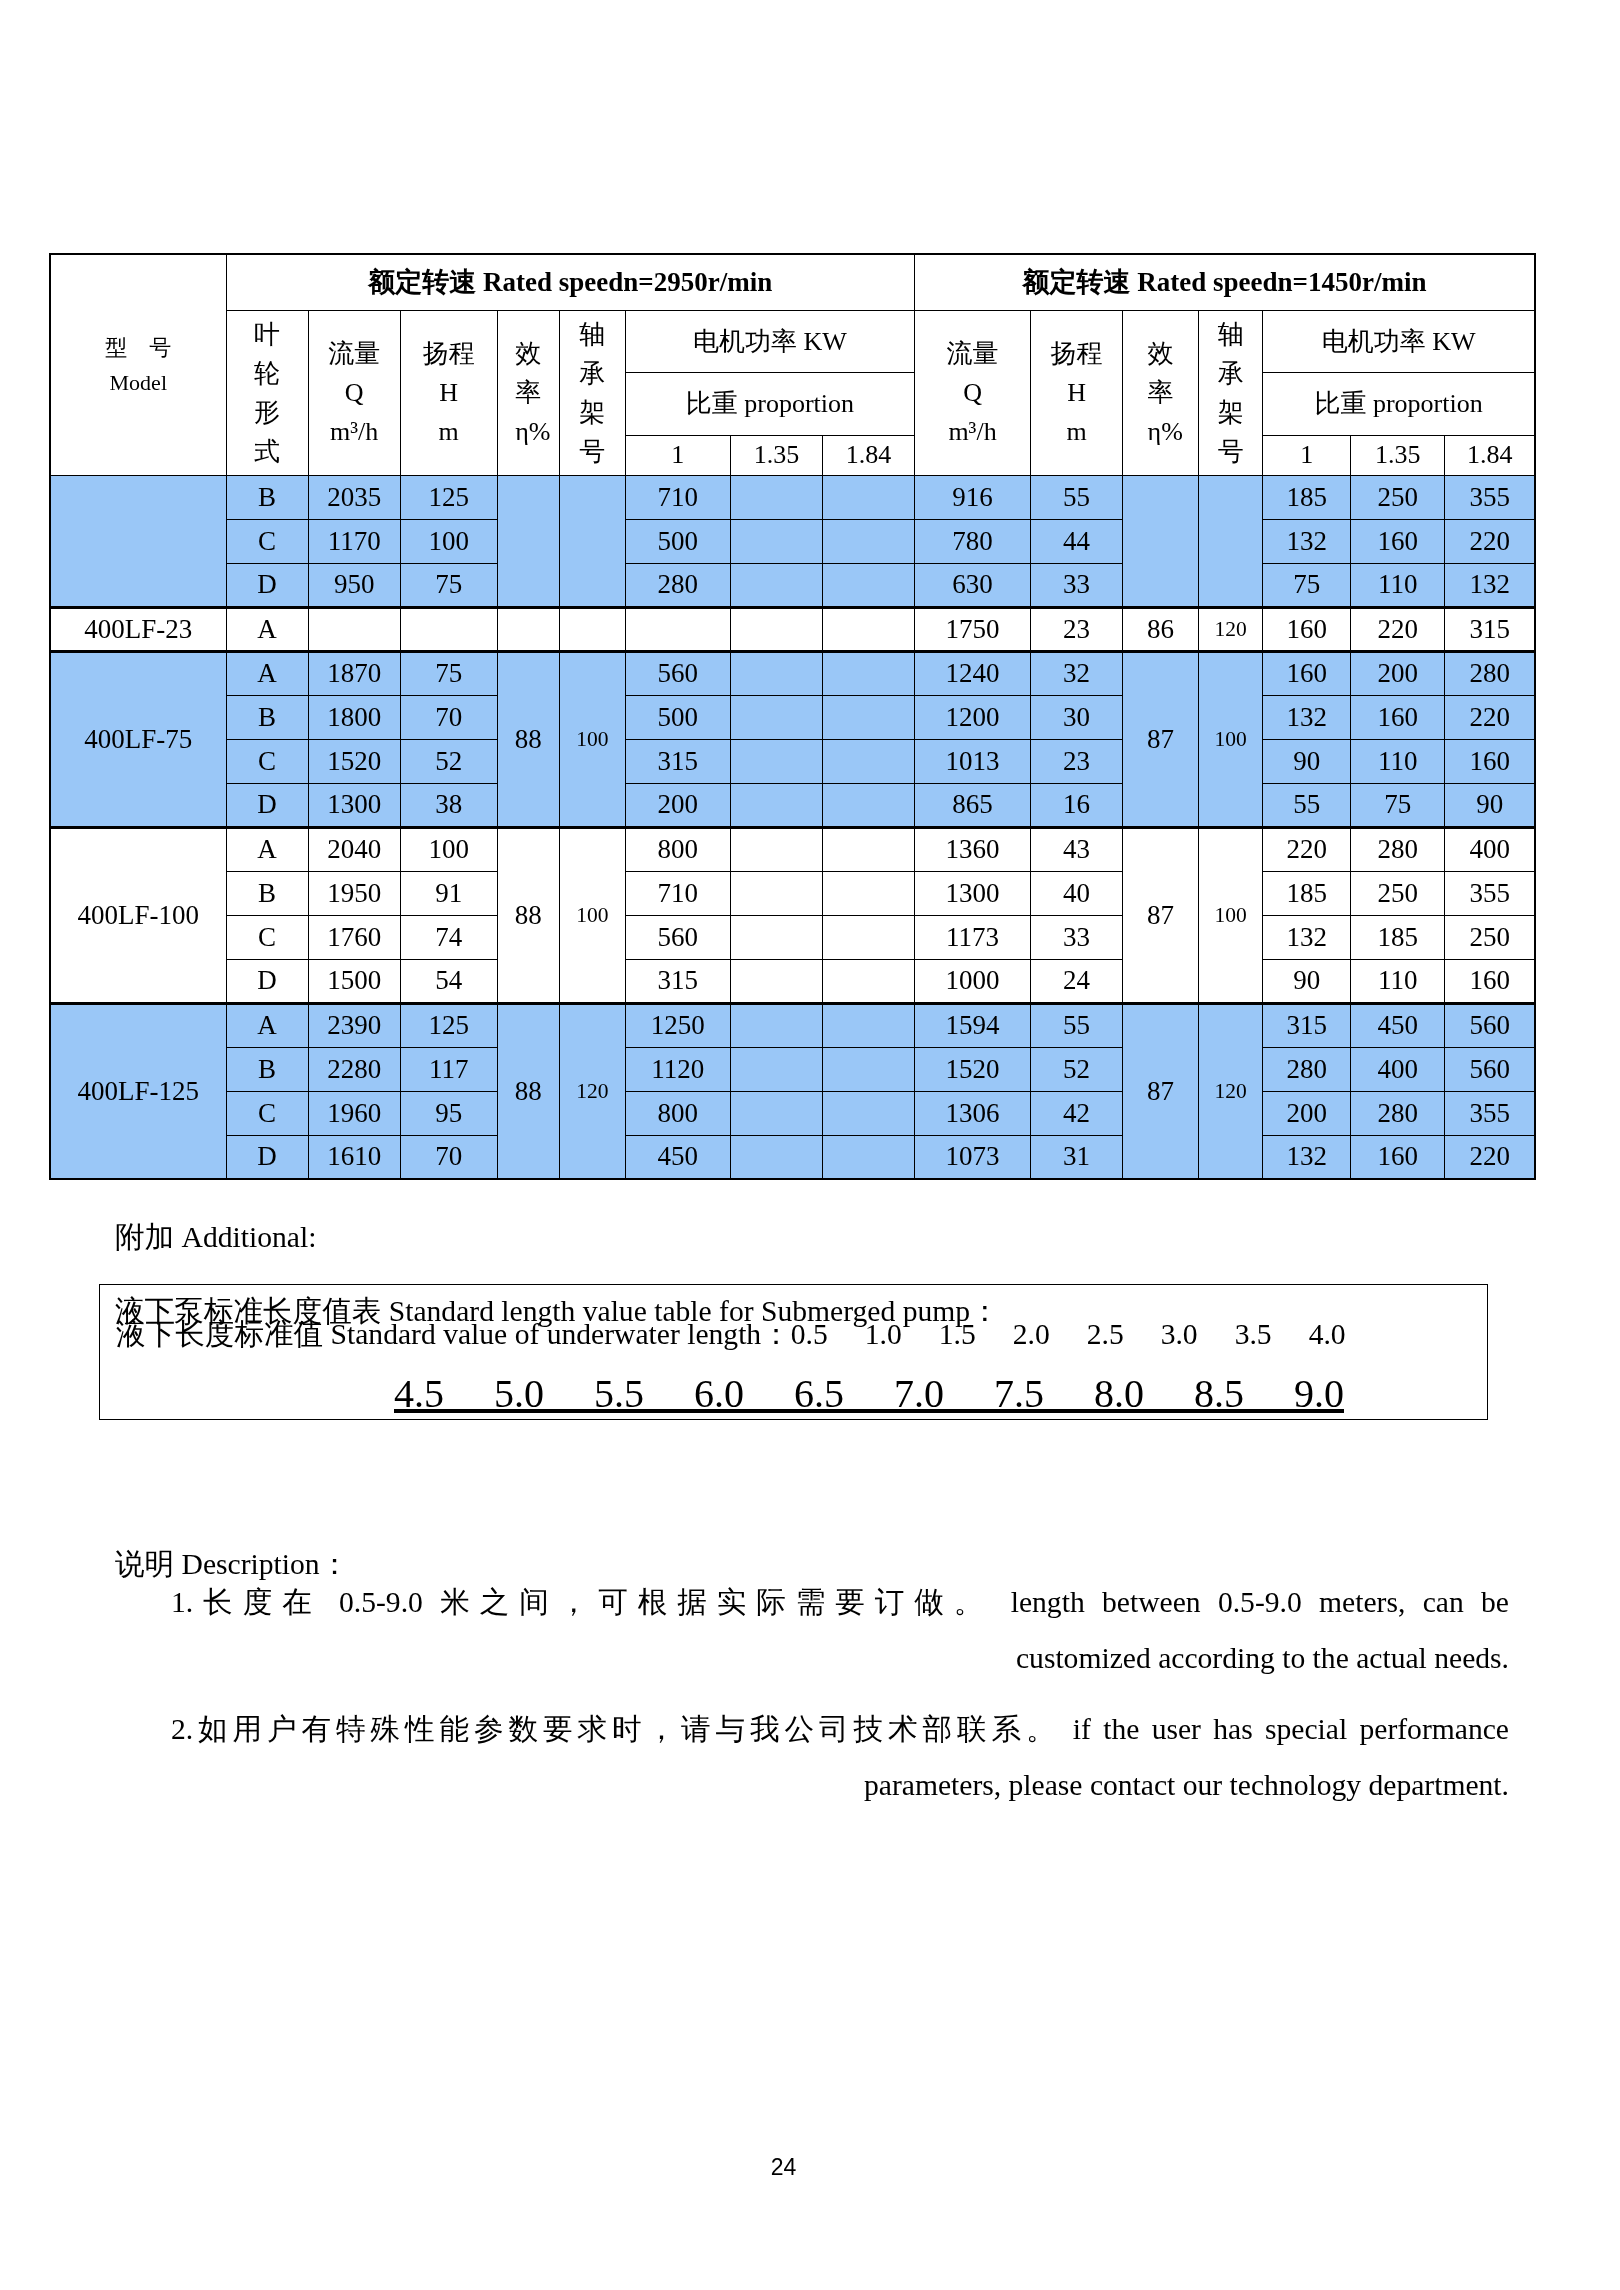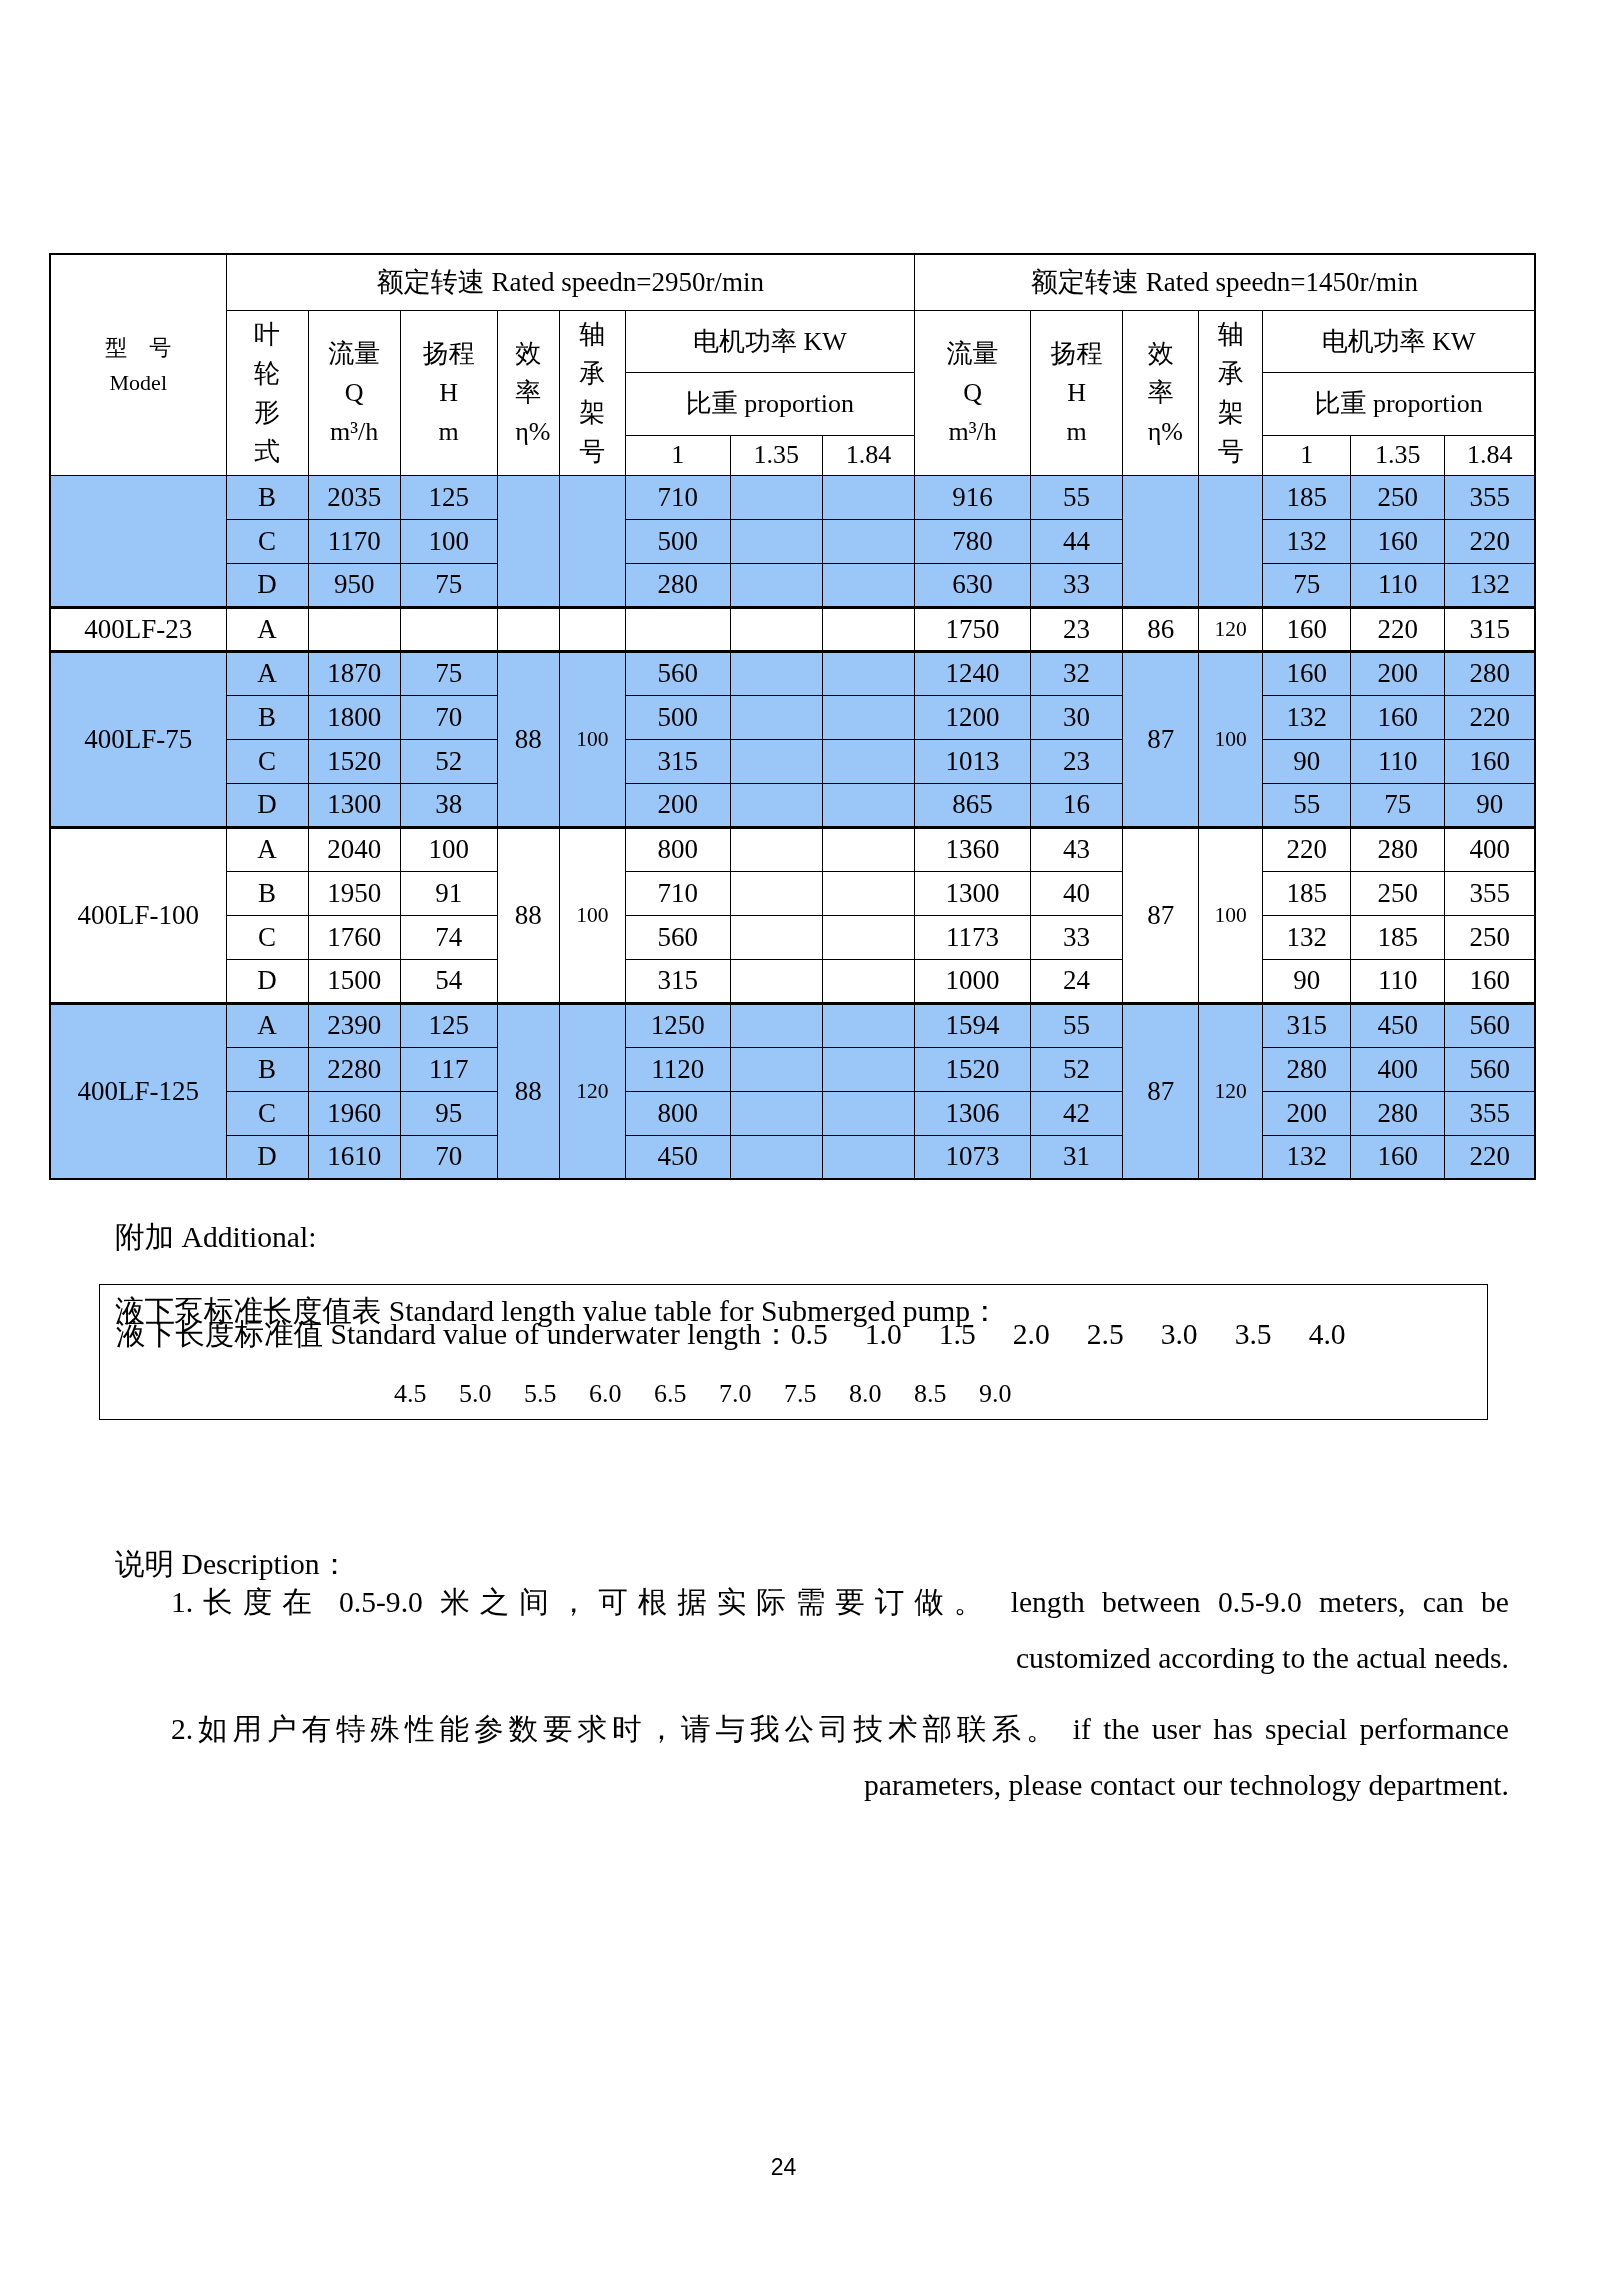--- a/index.html
+++ b/index.html
@@ -16,40 +16,40 @@
   table.spec {
     position:absolute; left:49px; top:253px; width:1487px;
     border-collapse:collapse; table-layout:fixed;
     border:2.7px solid #000;
   }
   table.spec th, table.spec td {
     border:1.8px solid #000; padding:0; text-align:center; vertical-align:middle;
     font-weight:normal; overflow:hidden;
   }
   tr.sep > td { border-top:3.6px solid #000; }
-  tr.h1 th { height:56px; font-size:27px; font-weight:normal; }
+  tr.h1 th { height:56px; font-size:27px; font-weight:bold; }
   tr.h1 th.model-h { font-weight:normal; }
   th.motor { height:62px; font-size:26px;margin-top:42px; }
   th.prop  { height:63px; font-size:26px;font-family:Liberation Serif, serif; }
   tr.h4 th { height:40px; font-size:26px; }
   .vstack { max-width:1em; margin:0 auto; word-break:break-all; line-height:1.5; font-size:26px; }
   .pre { white-space:pre-line; line-height:1.5; font-size:26px; }
   .model-h .pre { font-size:22px; line-height:1.6; }
   tbody td { height:44px; font-size:27px; }
   tbody td.small { font-size:21.5px; }
   tr.blue td { background:var(--highlight); }
 
   
   .tline { position:absolute; left:115px; font-size:29.6px; line-height:38px; white-space:pre; }
   .length-box {
     position:absolute; left:99px; top:1284px; width:1389px; height:136px;
     border:1.8px solid #000; padding:30px 0 0 16px;
   }
   .length-box .bl1 { font-size:29.6px; line-height:38px; white-space:pre; }
-  .length-box .bl2 { font-size:26px; line-height:38px; white-space:pre; margin-top:21.5px; padding-left:278px; }
+  .length-box .bl2 { font-size:40px; line-height:38px; white-space:pre; margin-top:21.5px; padding-left:278px;text-decoration:underline; }
   .para { position:absolute; left:115px; width:1394px; font-size:29.6px; line-height:56px; }
   .para .l1 { text-indent:56px; text-align:justify; text-align-last:justify; white-space:normal; }
   .para .l2 { text-align:right;font-family:Liberation Serif, serif; }
   .page-num {
     position:absolute; top:2154px; left:0; width:1567px; text-align:center;
     font-family:"Liberation Sans","DejaVu Sans",sans-serif; font-size:23px;
   }
 </style>
 </head>
 <body>

